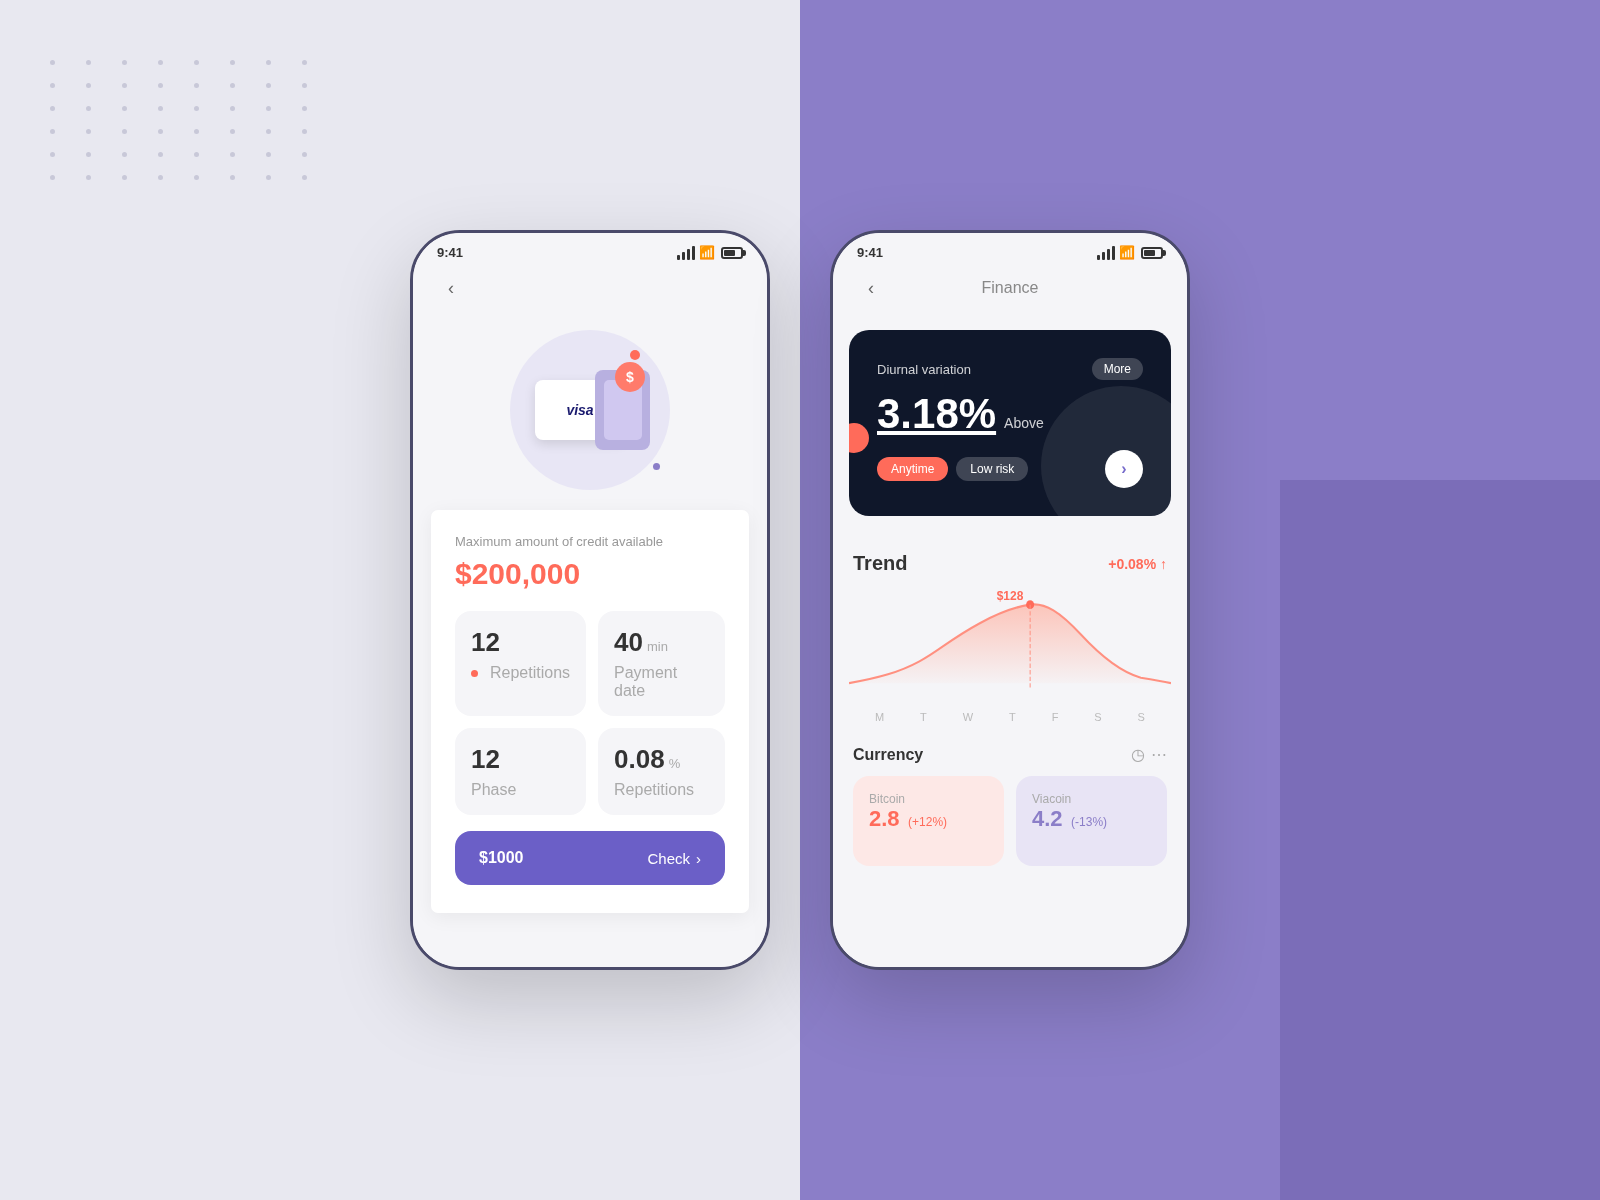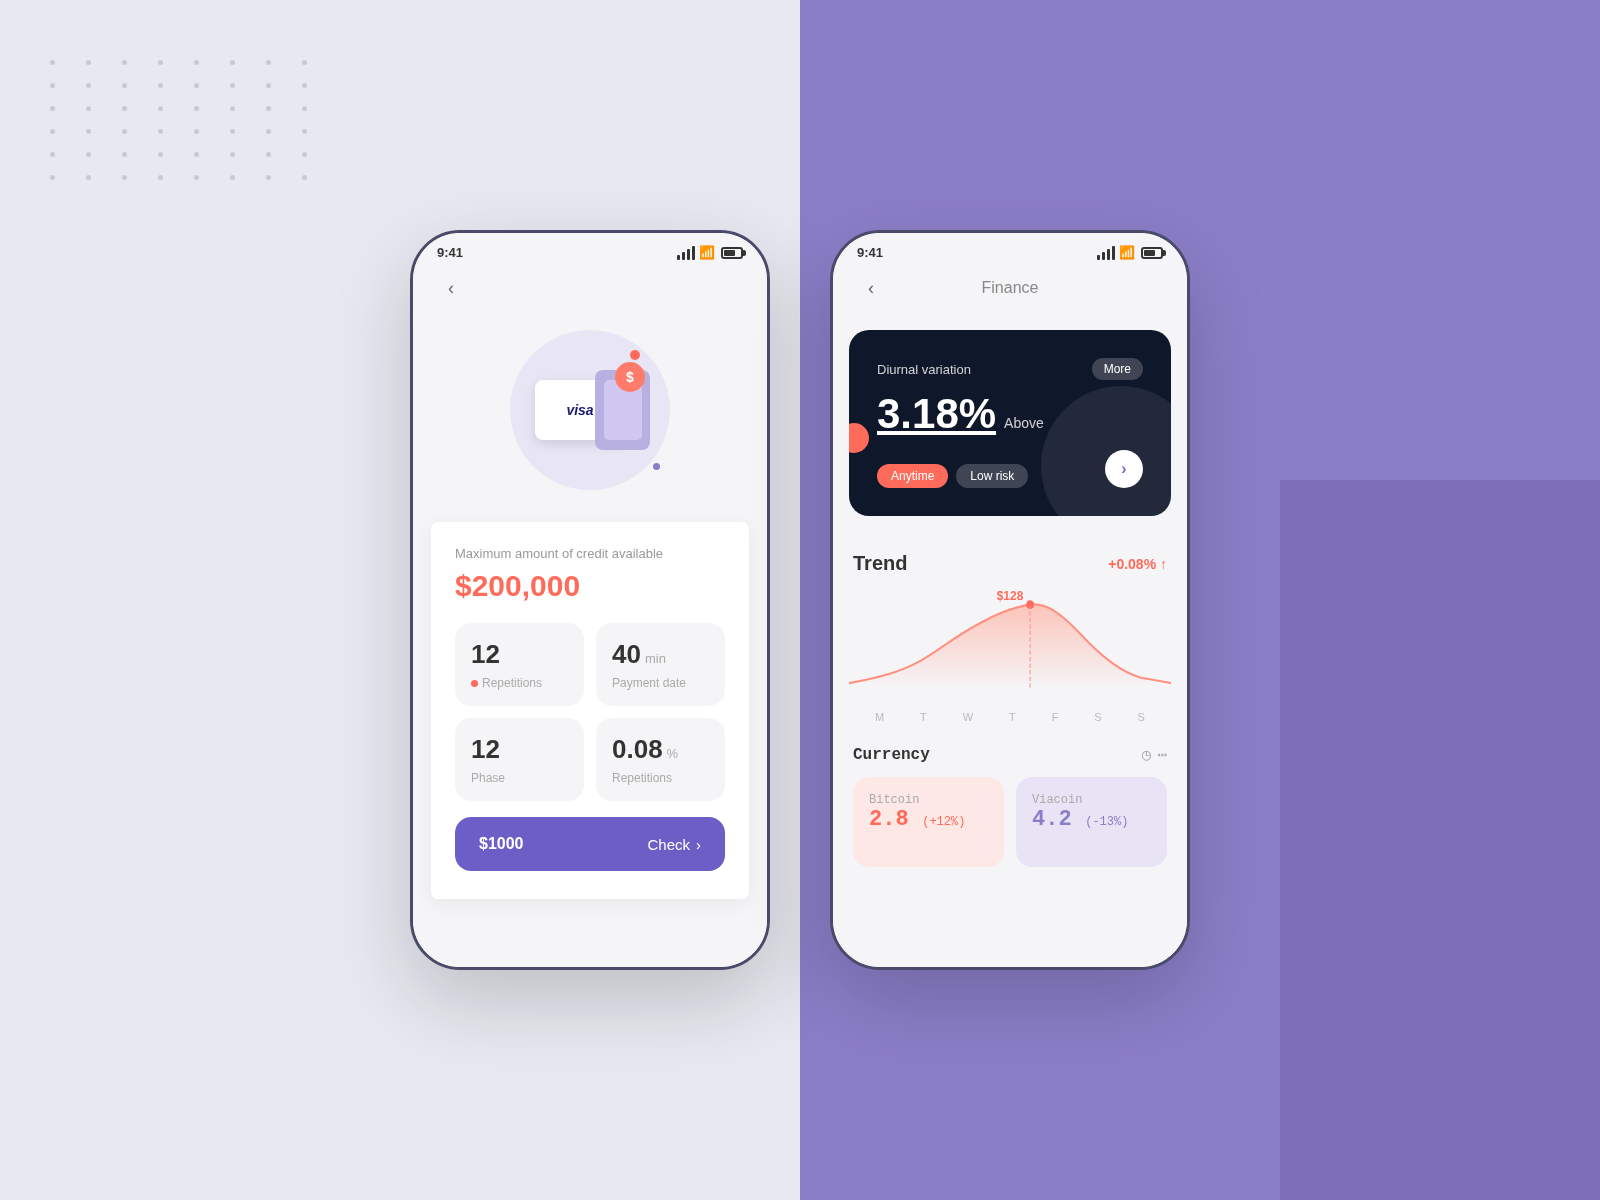--- a/index.html
+++ b/index.html
@@ -215,21 +215,21 @@
       font-size: 14px;
     }
     .dot-accent {
       position: absolute;
       width: 8px;
       height: 8px;
       border-radius: 50%;
     }
     
     .card-section {
-      margin: 12px 18px;
+      margin: 0 18px;
       background: white;
       border-radius: 7px;
       padding: 24px;
       box-shadow: 0 4px 20px rgba(0,0,0,0.06);
     }
     .card-section-label {
       font-size: 13px;
       color: #999;
       margin-bottom: 8px;
     }
@@ -256,26 +256,26 @@
       display: flex;
       align-items: baseline;
       gap: 4px;
     }
     .stat-unit {
       font-size: 13px;
       color: #aaa;
       font-weight: 400;
     }
     .stat-label {
-      font-size: 12px;
+      font-size: 16px;
       color: #aaa;
       margin-top: 6px;
       display: flex;
       align-items: center;
-      gap: 4px;
+      gap: 12px;
     }
     .stat-dot {
       width: 7px;
       height: 7px;
       border-radius: 50%;
       background: #ff6b5a;
     }
     .check-button {
       margin: 16px 0 4px;
       background: #6b5fc7;
@@ -365,21 +365,21 @@
     }
     .rate-suffix {
       font-size: 14px;
       color: rgba(255,255,255,0.8);
       margin-left: 4px;
     }
     .tags-row {
       display: flex;
       gap: 8px;
       margin-top: 12px;
-      align-items: flex-end;
+      align-items: center;
       justify-content: space-between;
     }
     .tag {
       background: #ff6b5a;
       color: white;
       border-radius: 20px;
       padding: 5px 14px;
       font-size: 12px;
     }
     .tag-blue {
@@ -442,21 +442,20 @@
       justify-content: space-around;
       padding: 6px 4px;
     }
     .chart-day {
       font-size: 11px;
       color: #bbb;
     }
     
     .currency-section {
       padding: 8px 20px;
-      font-family: Liberation Mono, monospace;
     }
     .currency-header {
       display: flex;
       justify-content: space-between;
       align-items: center;
       margin-bottom: 12px;
     }
     .currency-title {
       font-size: 16px;
       font-weight: 700;

